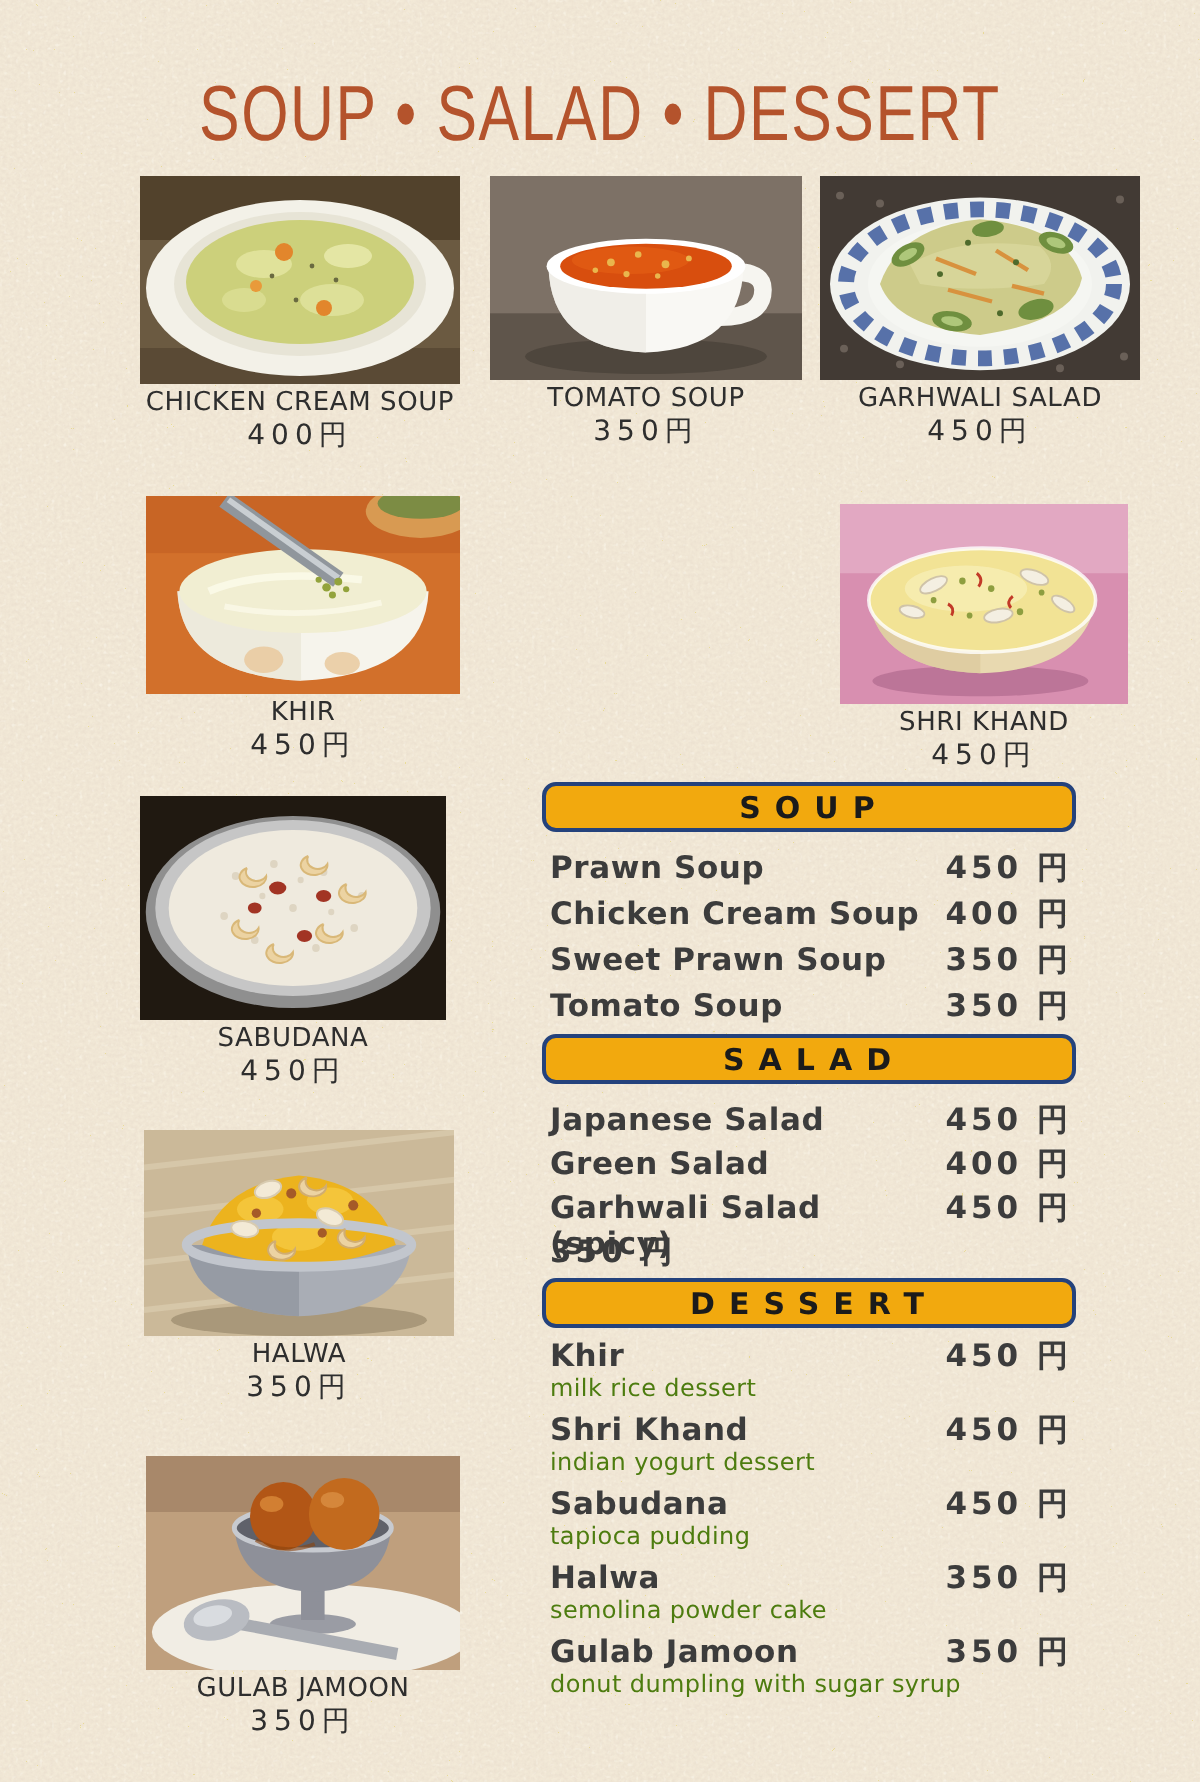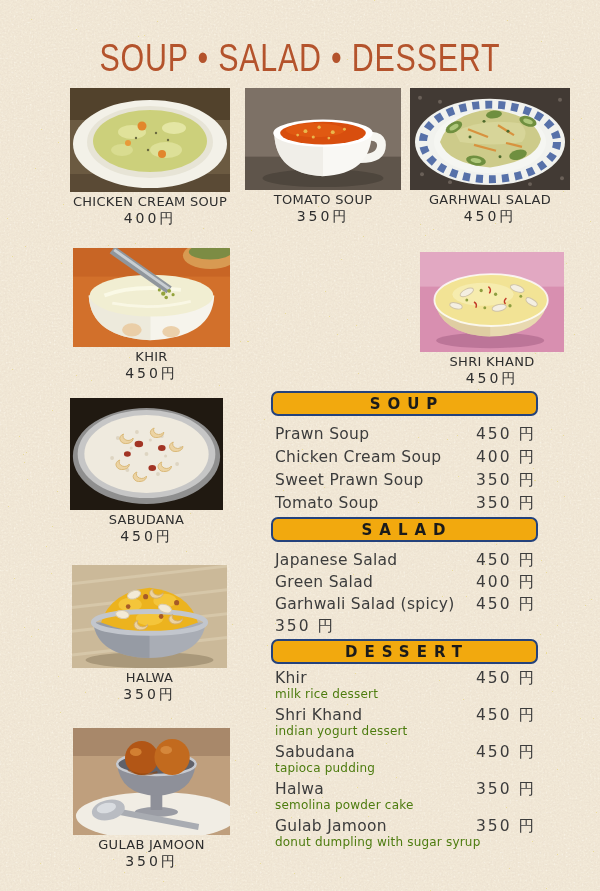--- a/index.html
+++ b/index.html
@@ -22,21 +22,21 @@
   .cap-price{font-size:14px;letter-spacing:3px;text-align:center;}
 
   
   .menu-col{position:absolute;left:271px;top:391px;width:267px;z-index:1;}
   .sec-header{height:21px;background:#f2a90e;border:2px solid #24427c;border-radius:7px;
               display:flex;align-items:center;justify-content:center;
               font-size:15px;font-weight:bold;color:#1b1b1b;letter-spacing:7px;padding-left:5px;}
   .sec-header.hdr2{margin-top:0px;}
   .rows1{margin:8px 2px 1px 4px;}
   .mrow{display:flex;justify-content:space-between;align-items:baseline;height:23px;
-        font-size:15.5px;color:#3c3c3c;letter-spacing:0.3px;}
+        font-size:15.5px;color:#3c3c3c;letter-spacing:0.3px;font-weight:bold;}
   .rows-salad .mrow{height:22px;}
   .mprice{letter-spacing:2px;white-space:nowrap;}
   .rows-dessert{margin:4px 2px 0 4px;}
   .ditem{margin-bottom:3px;}
   .ditem .mrow{height:19px;font-size:15.5px;}
   .desc{font-size:12px;color:#4d7c0f;height:15px;letter-spacing:0.2px;}
 </style>
 </head>
 <body>
 

